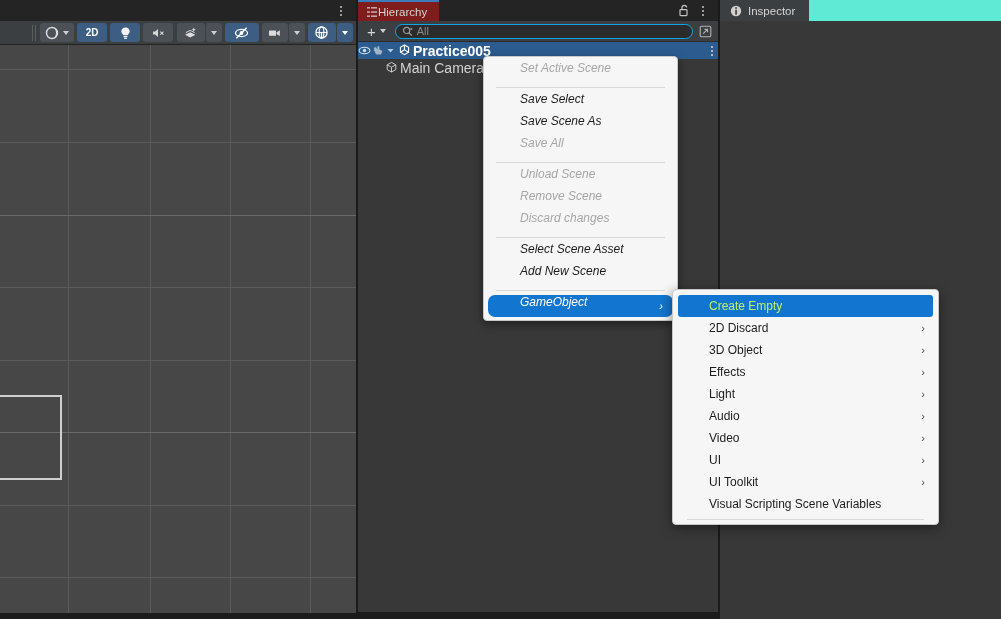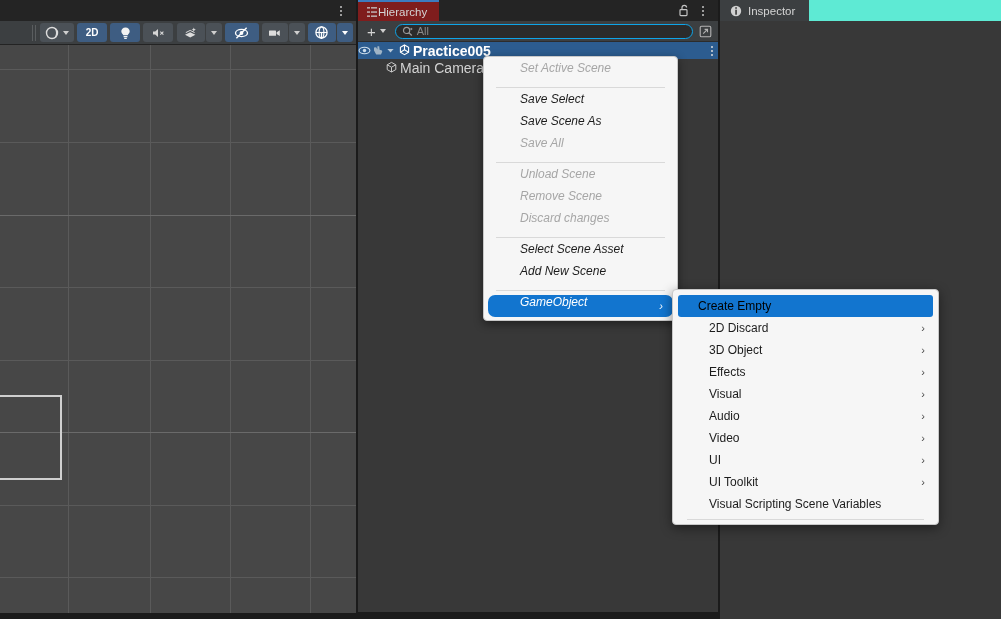--- a/index.html
+++ b/index.html
@@ -211,21 +211,21 @@
     box-shadow: 0 3px 12px rgba(0,0,0,0.45);
     padding: 5px 0 4px 0;
     z-index: 50;
   }
   .sm-item {
     height: 22px; display: flex; align-items: center;
     padding: 0 8px 0 36px;
     font-size: 12px; color: #1c1c1c; cursor: pointer;
     position: relative;
   }
-  .sm-item.highlight { background: #1275cf; color: #000000; border-radius: 3px; margin: 0 5px; padding-left: 20px; }
+  .sm-item.highlight { background: #1275cf; color: #bef264; border-radius: 3px; margin: 0 5px; padding-left: 31px; }
   .sm-arrow {
     position: absolute; right: 13px; top: 50%; transform: translateY(-50%);
     font-size: 11px; line-height: 1; color: #4a4a4a;
   }
   .sm-sep { height: 1px; background: #d9d9d9; margin: 4px 14px 0 14px; }
 
   .svgicon { display: block; }
 </style>
 </head>
 <body>
@@ -511,21 +511,21 @@
       </div>
       <div class="sm-item">
         <span>3D Object</span>
         <span class="sm-arrow">›</span>
       </div>
       <div class="sm-item">
         <span>Effects</span>
         <span class="sm-arrow">›</span>
       </div>
       <div class="sm-item">
-        <span>Visual</span>
+        <span>Light</span>
         <span class="sm-arrow">›</span>
       </div>
       <div class="sm-item">
         <span>Audio</span>
         <span class="sm-arrow">›</span>
       </div>
       <div class="sm-item">
         <span>Video</span>
         <span class="sm-arrow">›</span>
       </div>

